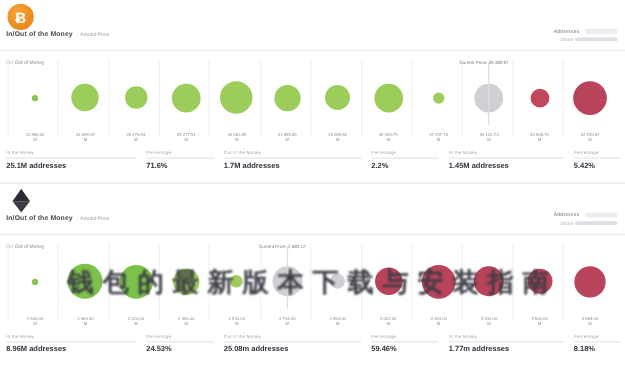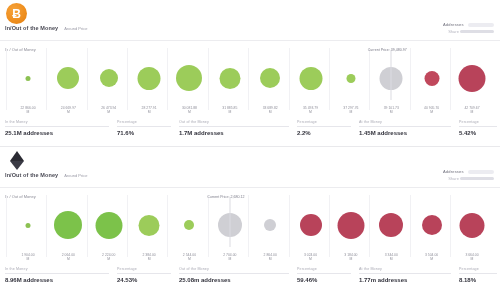--- a/index.html
+++ b/index.html
@@ -363,14 +363,15 @@
           <div class="sval">1.77m addresses</div>
         </div>
         <div class="stat" style="left: 459px; width: 38px;">
           <div class="slabel">Percentage</div>
           <div class="srule"></div>
           <div class="sval">8.18%</div>
         </div>
       </div>
   </div>
 
+  <div class="cjk-overlay">钱包的最新版本下载与安装指南</div>
 
 </div>
 
 </body></html>

